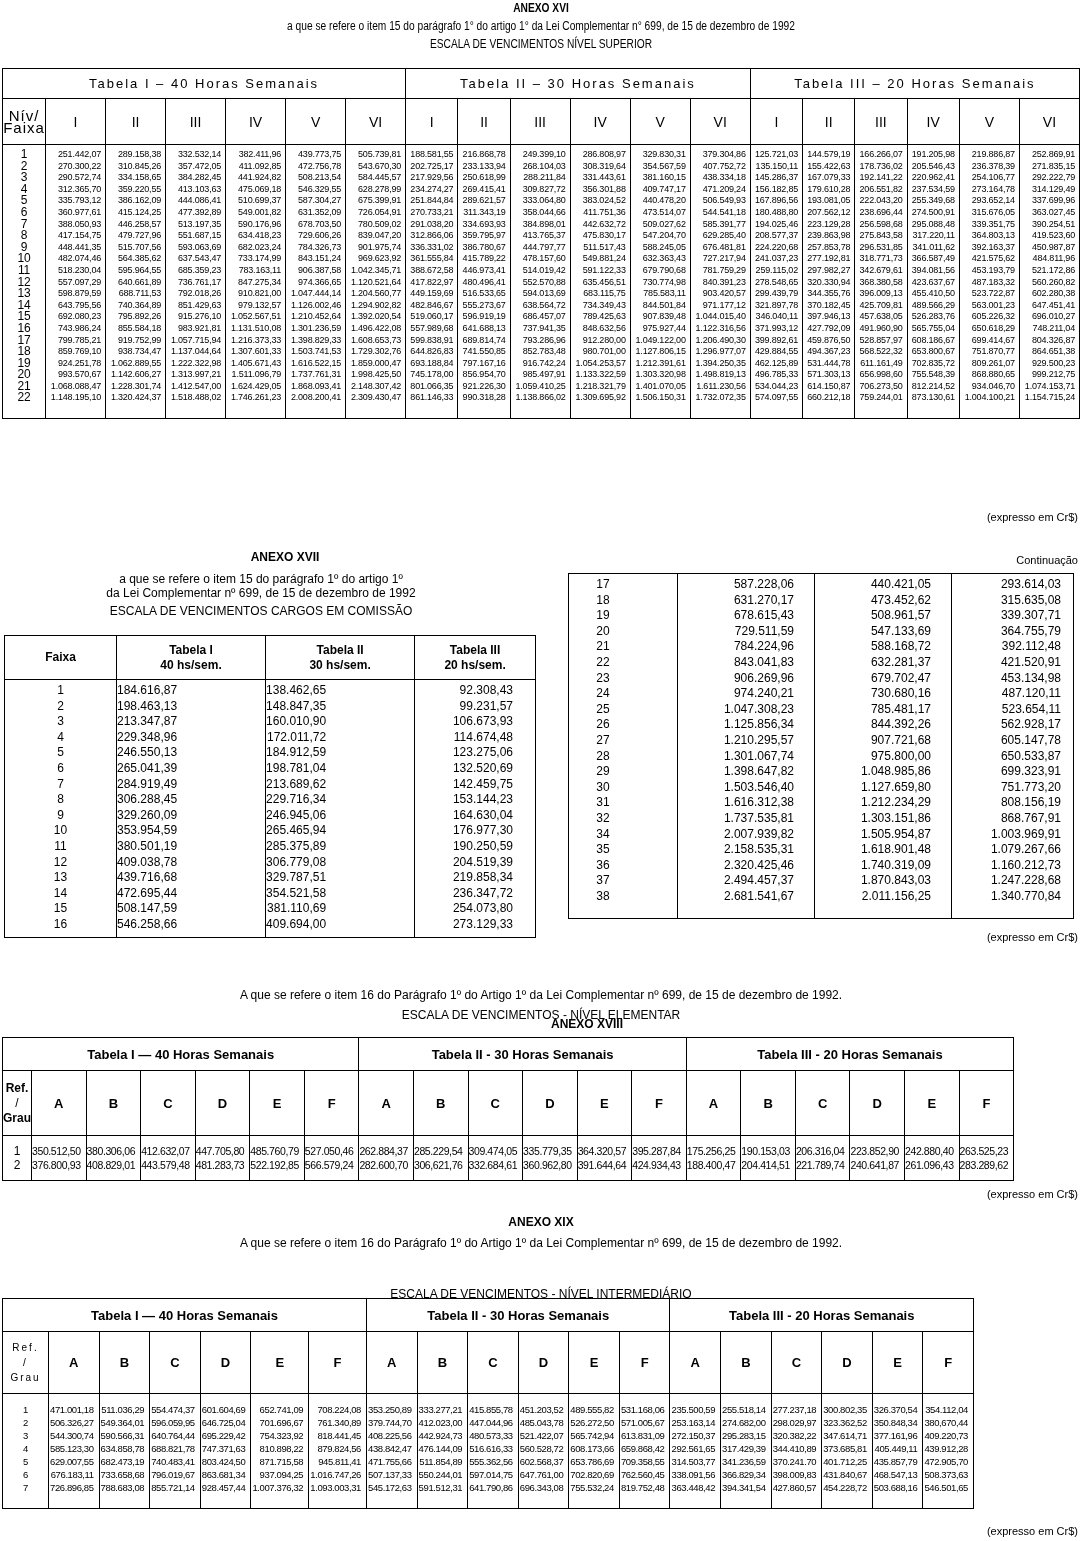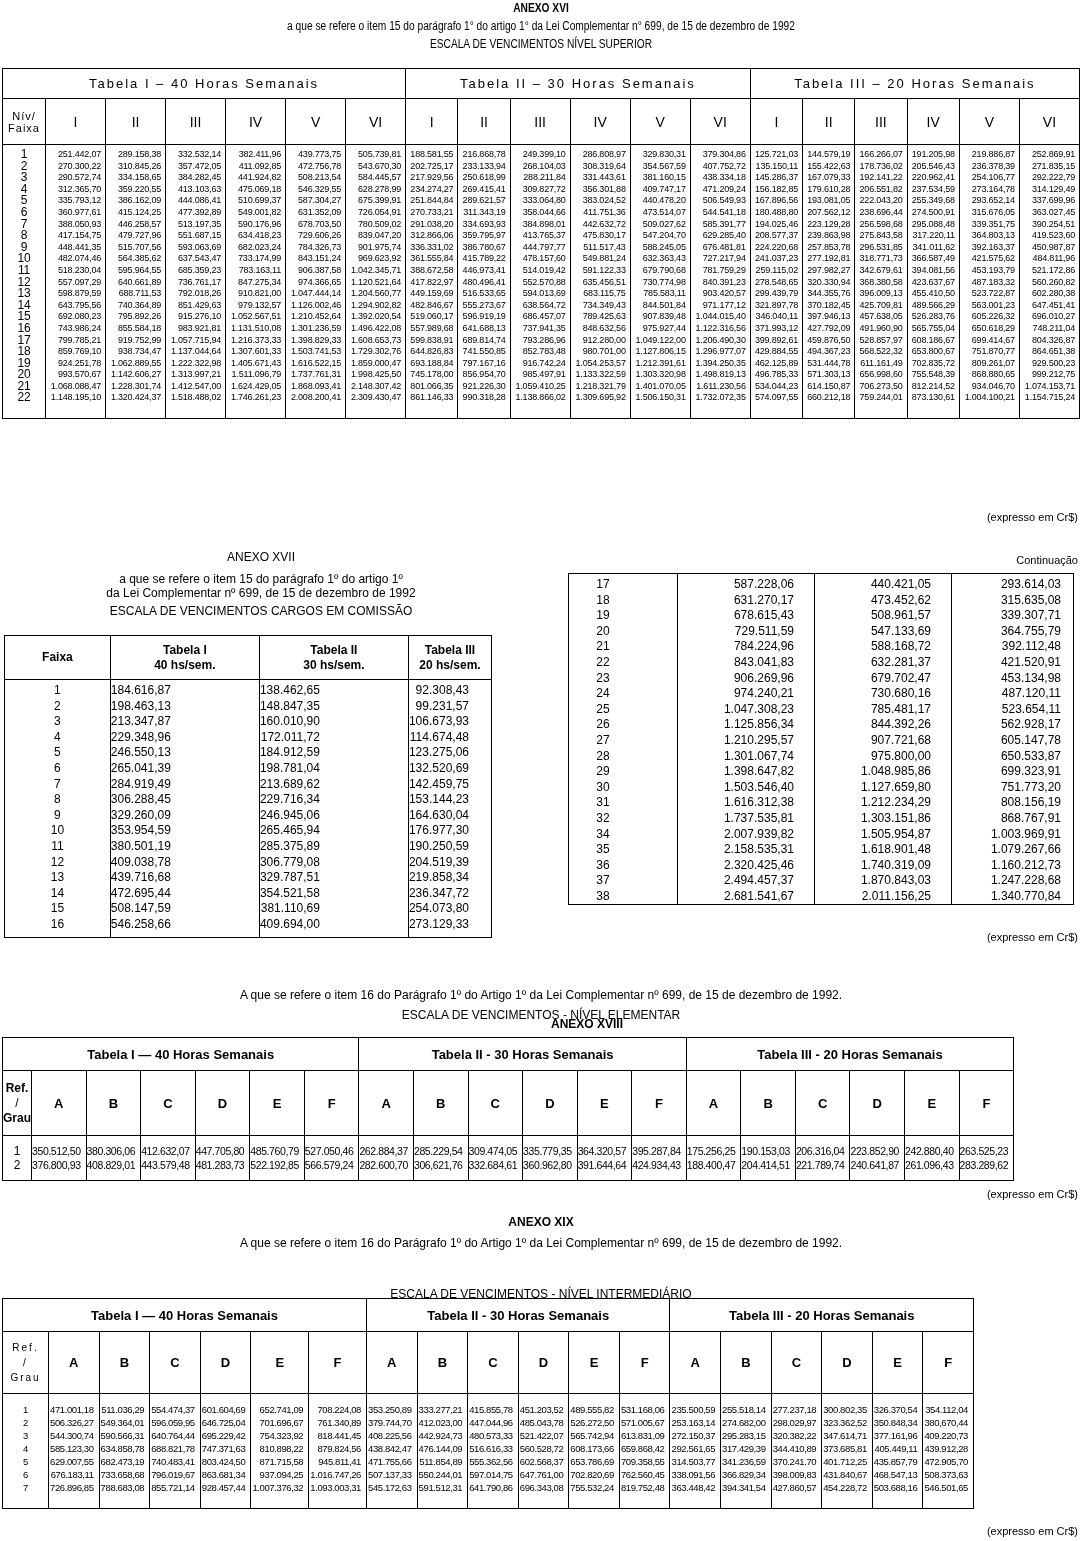--- a/index.html
+++ b/index.html
@@ -11,45 +11,45 @@
   .note { position:absolute; font-size:11px; text-align:right; }
 
   
   #a16-head .t1 { position:absolute; top:1px; left:0; width:1082px; text-align:center; font-size:12px; font-weight:bold; transform:scaleX(0.85); }
   #a16-head .t2 { position:absolute; top:19px; left:0; width:1082px; text-align:center; font-size:12px; transform:scaleX(0.85); }
   #a16-head .t3 { position:absolute; top:37px; left:0; width:1082px; text-align:center; font-size:12px; transform:scaleX(0.85); }
   #t16 { left:2px; top:68px; width:1078px; border:1.5px solid #000; }
   #t16 th, #t16 td { border-left:1px solid #000; }
   #t16 .grp th { height:29px; border-bottom:1px solid #000; font-weight:normal; font-size:13px; letter-spacing:2px; }
   #t16 .cols th { height:45px; font-size:14px; font-weight:normal; border-bottom:1px solid #000; }
-  #t16 .cols th.nf { font-size:11px; line-height:12px; letter-spacing:1px; }
+  #t16 .cols th.nf { font-size:15px; line-height:12px; letter-spacing:1px; }
   #t16 tbody td { font-size:9px; text-align:right; padding-right:4px; height:11.6px; line-height:11.6px; letter-spacing:-0.2px; white-space:nowrap; }
   #t16 tbody td.fx { text-align:center; font-size:12px; padding-right:0; }
   #t16 tbody tr.first td { padding-top:4px; }
   #t16 tbody tr.last td { padding-bottom:14px; }
 
   
   #a17-head div { position:absolute; left:0; width:522px; text-align:center; font-size:12px; }
-  #t17 { left:4px; top:635px; width:488px; border:1px solid #000; }
+  #t17 { left:4px; top:635px; width:532px; border:1px solid #000; }
   #t17 th { font-size:12px; font-weight:bold; height:43px; border-bottom:1px solid #000; border-left:1px solid #000; line-height:15px; }
   #t17 td { font-size:12px; height:15.6px; line-height:15.6px; border-left:1px solid #000; white-space:nowrap; }
   #t17 td.fx { text-align:center; }
   #t17 td.v1 { text-align:right; padding-right:88px; }
   #t17 td.v2 { text-align:right; padding-right:88px; }
   #t17 td.v3 { text-align:right; padding-right:22px; }
   #t17 tbody tr.first td { padding-top:3px; }
   #t17 tbody tr.last td { padding-bottom:4px; }
   #t17c { left:568px; top:573px; width:506px; border:1px solid #000; }
   #t17c td { font-size:12px; height:15.6px; line-height:15.6px; border-left:1px solid #000; white-space:nowrap; }
   #t17c td.fx { text-align:center; padding-right:40px; }
   #t17c td.v1 { text-align:right; padding-right:20px; }
   #t17c td.v2 { text-align:right; padding-right:20px; }
   #t17c td.v3 { text-align:right; padding-right:12px; }
   #t17c tbody tr.first td { padding-top:3px; }
-  #t17c tbody tr.last td { padding-bottom:0; }
+  #t17c tbody tr.last td { padding-bottom:14px; }
 
   
   .anx-head div { position:absolute; left:0; width:1082px; text-align:center; font-size:12px; }
   .anx-head .bt { font-weight:bold; }
   .tg { left:2px; width:972px; border:1.5px solid #000; }
   .tg th, .tg td { border-left:1px solid #000; }
   .tg .grp th { height:32px; border-bottom:1px solid #000; font-size:13px; font-weight:bold; }
   .tg .cols th { font-size:13px; font-weight:bold; border-bottom:1px solid #000; }
   .tg .cols th.rf { font-size:12px; line-height:15px; }
   .tg tbody td { font-size:10.5px; text-align:right; padding-right:5px; white-space:nowrap; letter-spacing:-0.4px; }
@@ -569,21 +569,21 @@
         <td>759.244,01</td>
         <td>873.130,61</td>
         <td>1.004.100,21</td>
         <td>1.154.715,24</td>
       </tr>
     </tbody>
 </table>
 <div class="note" style="top:511px; right:4px;">(expresso em Cr$)</div>
 
 <div id="a17-head">
-  <div style="top:550px;font-weight:normal;">ANEXO XVII</div>
+  <div style="top:550px;font-weight:bold;margin-left:24px;">ANEXO XVII</div>
   <div style="top:572px;">a que se refere o item 15 do parágrafo 1º do artigo 1º</div>
   <div style="top:586px;">da Lei Complementar nº 699, de 15 de dezembro de 1992</div>
   <div style="top:604px;">ESCALA DE VENCIMENTOS CARGOS EM COMISSÃO</div>
 </div>
 
 <table id="t17">
   <colgroup>
       <col style="width:112px">
       <col style="width:138px">
       <col style="width:137px">

